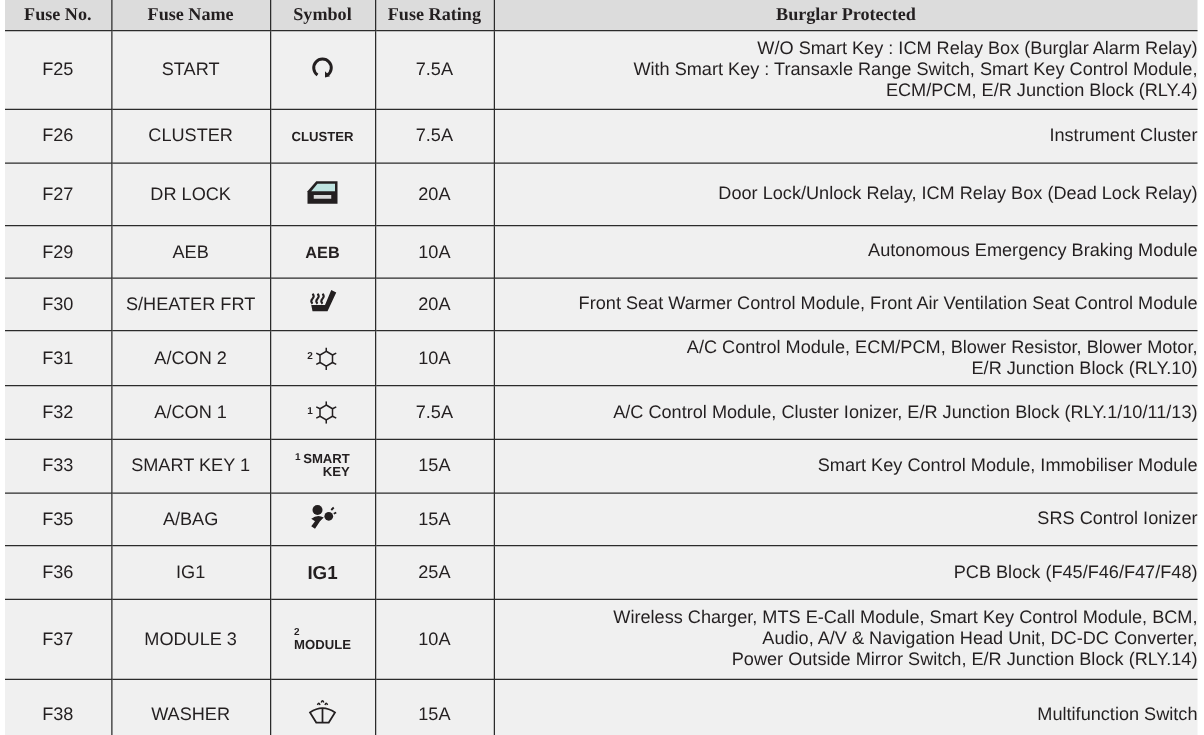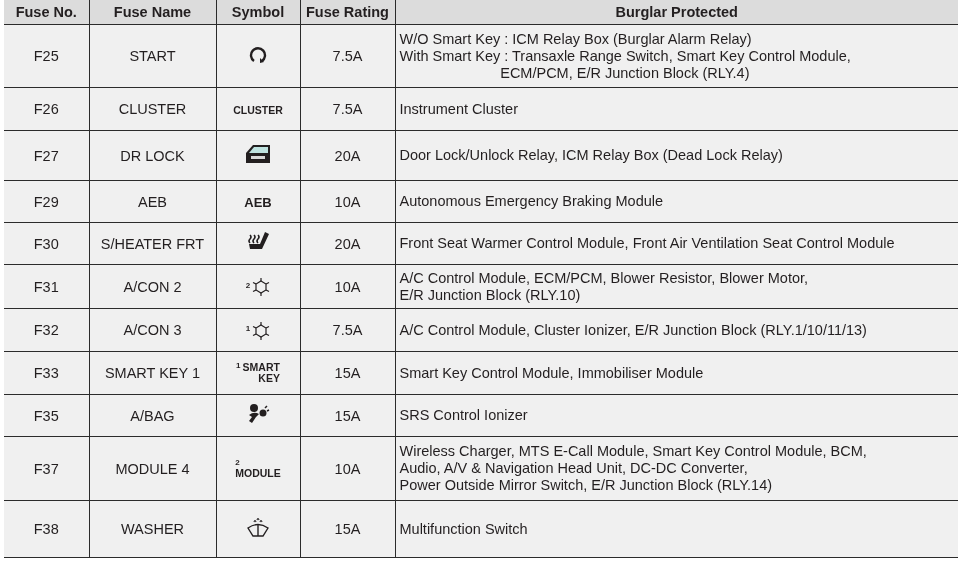--- a/index.html
+++ b/index.html
@@ -4,23 +4,23 @@
 <style>
   html, body { margin: 0; padding: 0; background: #ffffff; }
   body { width: 963px; height: 588px; position: relative; overflow: hidden;
          font-family: "Liberation Sans", sans-serif; color: #231f20; }
   .fuse-table { position: absolute; left: 4px; top: 0; width: 954px;
                 border-collapse: collapse; table-layout: fixed; font-size: 14.5px; }
   .fuse-table th, .fuse-table td { border: 1.5px solid #2b2b2b; padding: 0; }
   .fuse-table tr > *:first-child { border-left: none; }
   .fuse-table tr > *:last-child { border-right: none; }
   .fuse-table thead tr th { border-top: none; }
-  .fuse-table th { background: #dcdcdc; font-weight: bold; height: 24px; text-align: center; font-size: 14.5px; }
+  .fuse-table th { background: #dcdcdc; font-weight: bold; height: 24px; text-align: center; font-size: 14.5px; font-family: Liberation Serif, serif; }
   .fuse-table td { background: #f0f0f0; text-align: center; vertical-align: middle; }
-  .fuse-table td.circuit { text-align: left; padding-left: 4px; line-height: 17px; }
+  .fuse-table td.circuit { text-align: right; padding-left: 4px; line-height: 17px; }
   .circuit .line { display: block; white-space: pre; }
   .sym { display: inline-flex; align-items: center; justify-content: center; }
   .sym-text { font-weight: bold; font-size: 10.5px; line-height: 11px; }
   .sym-aeb { font-weight: bold; font-size: 13px; }
   .sym-ig1 { font-weight: bold; font-size: 15px; }
   .sup { font-size: 8px; font-weight: bold; vertical-align: top; margin-right: 2px; position: relative; top: -2px; }
   .stack { display: inline-block; text-align: right; }
   .stack.left { text-align: left; }
 </style>
 </head>
@@ -140,21 +140,21 @@
       </td>
       <td>10A</td>
       <td class="circuit">
         <span class="line">A/C Control Module, ECM/PCM, Blower Resistor, Blower Motor,</span>
         <span class="line">E/R Junction Block (RLY.10)</span>
       </td>
     </tr>
 
     <tr style="height:43px">
       <td>F32</td>
-      <td>A/CON 3</td>
+      <td>A/CON 1</td>
       <td>
         <span class="sym">
           <span class="sup">1</span>
           <svg width="18" height="18" viewBox="0 0 18 18">
               <g stroke="#231f20" stroke-width="1.2" fill="none">
                 <polygon points="9,3 14,6 14,12 9,15 4,12 4,6"></polygon>
                 <line x1="9" y1="0" x2="9" y2="3"></line>
                 <line x1="9" y1="15" x2="9" y2="18"></line>
                 <line x1="1" y1="4.5" x2="4" y2="6"></line>
                 <line x1="14" y1="12" x2="17" y2="13.5"></line>
@@ -197,24 +197,33 @@
               <path d="M19 5 L21 3 M21 8 L23 7" stroke="#231f20" stroke-width="1.5"></path>
             </svg>
         </span>
       </td>
       <td>15A</td>
       <td class="circuit">
           <span class="line">SRS Control Ionizer</span>
         </td>
     </tr>
 
+    <tr style="height:43px">
+      <td>F36</td>
+      <td>IG1</td>
+      <td><span class="sym sym-ig1">IG1</span></td>
+      <td>25A</td>
+      <td class="circuit">
+          <span class="line">PCB Block (F45/F46/F47/F48)</span>
+        </td>
+    </tr>
 
     <tr style="height:64px">
       <td>F37</td>
-      <td>MODULE 4</td>
+      <td>MODULE 3</td>
       <td>
         <span class="stack left sym-text">
           <span class="sup" style="top:0">2</span><br>
           <span>MODULE</span>
         </span>
       </td>
       <td>10A</td>
       <td class="circuit">
         <span class="line">Wireless Charger, MTS E-Call Module, Smart Key Control Module, BCM,</span>
         <span class="line">Audio, A/V &amp; Navigation Head Unit, DC-DC Converter,</span>

